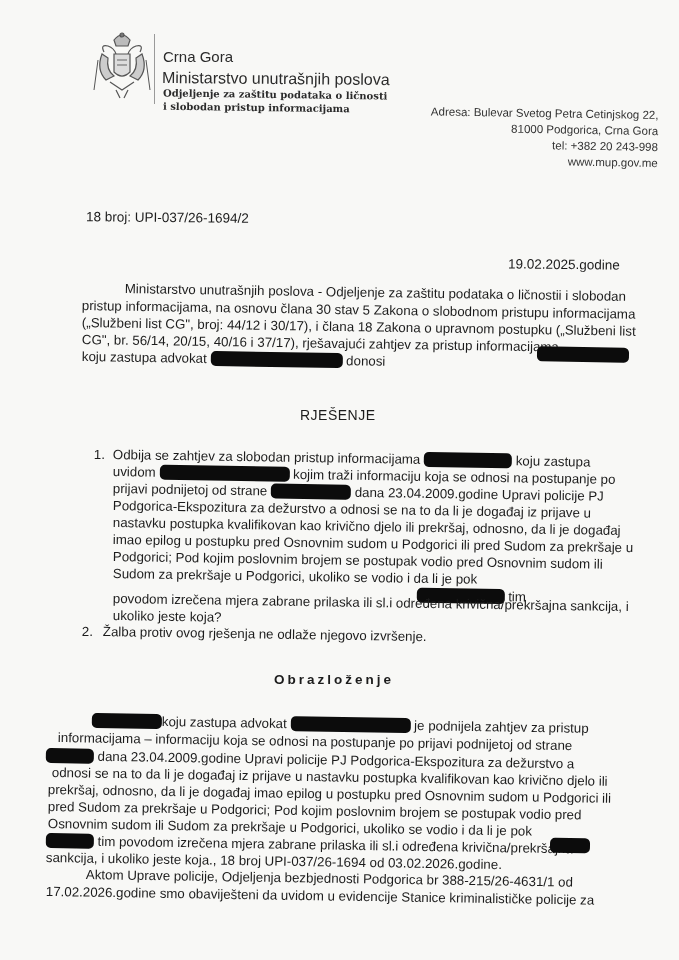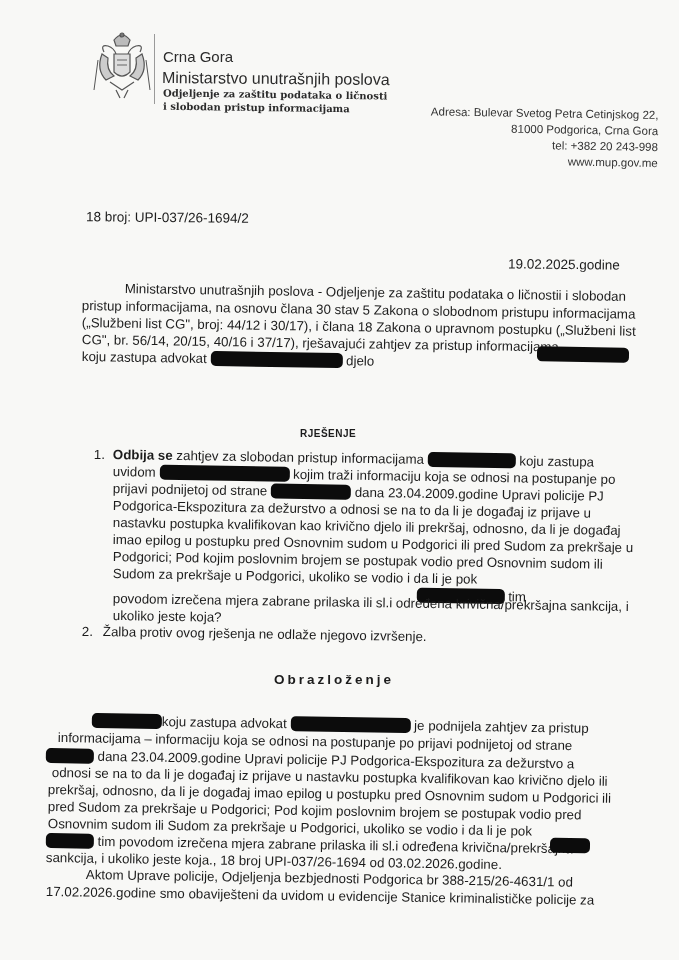--- a/index.html
+++ b/index.html
@@ -21,23 +21,23 @@
   .addr { position: absolute; right: 60px; top: 107px; text-align: right; font-size: 11.5px; line-height: 16px; color: #333; transform: rotate(0.9deg); transform-origin: right top; }
   .addr div { white-space: nowrap; }
 
   .refno { position: absolute; left: 86px; top: 210px; font-size: 13.5px; transform: rotate(0.6deg); }
   .date { position: absolute; left: 508px; top: 257px; font-size: 13.5px; transform: rotate(0.6deg); }
 
   .para { position: absolute; font-size: 13.3px; line-height: 17px; white-space: nowrap; }
   .rot { transform: rotate(0.9deg); transform-origin: left top; }
   .redact { display: inline-block; background: #0c0c0c; border-radius: 5px; height: 15px; vertical-align: -3px; }
 
-  .title { position: absolute; left: 300px; top: 428px; font-weight: bold; font-size: 10px; letter-spacing: 0.5px; }
+  .title { position: absolute; left: 300px; top: 407px; font-weight: normal; font-size: 14px; letter-spacing: 0.5px; }
   .title2 { position: absolute; left: 274px; top: 672px; font-weight: bold; font-size: 13.5px; letter-spacing: 3px; }
-  b.strong { font-weight: bold; }
+  b.strong { font-weight: normal; }
 </style>
 </head>
 <body>
 
 <div class="page">
 
   <svg class="crest" viewBox="0 0 60 72">
     <g fill="none" stroke="#555" stroke-width="1.2">
       <path d="M22 10 Q30 0 38 10 L36 16 L24 16 Z" fill="#bbb"></path>
       <circle cx="30" cy="5" r="2" fill="#777"></circle>
@@ -69,21 +69,21 @@
   <div class="date">19.02.2025.godine</div>
 
   <div class="para rot" style="left:125px; top:280px;">Ministarstvo unutrašnjih poslova - Odjeljenje za zaštitu podataka o ličnostii i slobodan</div>
   <div class="para rot" style="left:82px; top:297px;">pristup informacijama, na osnovu člana 30 stav 5 Zakona o slobodnom pristupu informacijama</div>
   <div class="para rot" style="left:82px; top:314px;">(„Službeni list CG", broj: 44/12 i 30/17), i člana 18 Zakona o upravnom postupku („Službeni list</div>
   <div class="para rot" style="left:82px; top:331px;">CG", br. 56/14, 20/15, 40/16 i 37/17), rješavajući zahtjev za pristup informacijama</div>
   <div class="redact" style="position:absolute; left:537px; top:347px; width:92px; transform:rotate(1deg);"></div>
   <div class="para rot" style="left:82px; top:348px;">
     <span>koju zastupa advokat</span>
     <span class="redact" style="width:132px;"></span>
-    <span>djelo</span>
+    <span>donosi</span>
   </div>
 
   <div class="title">RJEŠENJE</div>
 
   <div class="para rot" style="left:94px; top:446px;">1.</div>
   <div class="para rot" style="left:113px; top:446px;">
     <b class="strong">Odbija se</b>
     <span>zahtjev za slobodan pristup informacijama</span>
     <span class="redact" style="width:88px;"></span>
     <span>koju zastupa</span>

